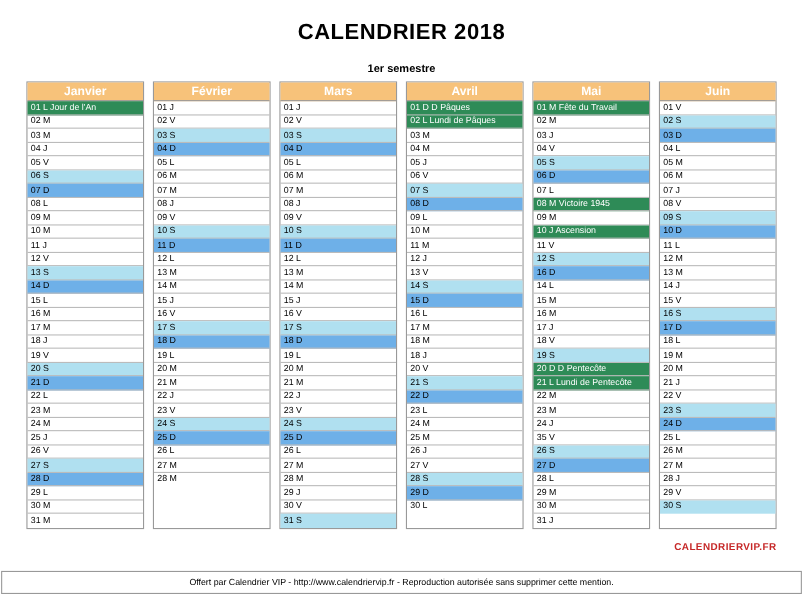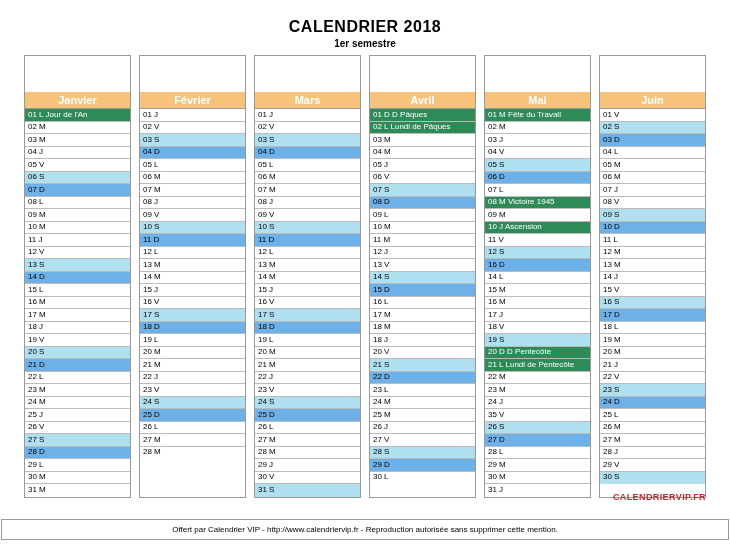--- a/index.html
+++ b/index.html
@@ -10,24 +10,24 @@
     height: 548px;
     background: #fff;
     font-family: Arial, Helvetica, sans-serif;
     position: relative;
   }
   .page {
     padding: 18px 24px 8px 24px;
   }
   .title {
     text-align: center;
-    font-size: 16px;
+    font-size: 20px;
     font-weight: bold;
     letter-spacing: 0.5px;
-    margin-bottom: 2px;
+    margin-bottom: 16px;
   }
   .subtitle {
     text-align: center;
     font-size: 10px;
     font-weight: bold;
     margin-bottom: 6px;
   }
   .grid {
     display: flex;
     gap: 8px;
@@ -40,21 +40,20 @@
     flex-direction: column;
   }
   .month-header {
     background: #f7c27a;
     color: #fff;
     font-weight: bold;
     font-size: 11px;
     text-align: center;
     padding: 2px 0;
     border-bottom: 1px solid #999;
-    margin-top: 36px;
   }
   .day {
     font-size: 8px;
     line-height: 1;
     border-bottom: 1px solid #bbb;
     padding: 1.5px 3px;
     height: 12.5px;
     white-space: nowrap;
     overflow: hidden;
   }

